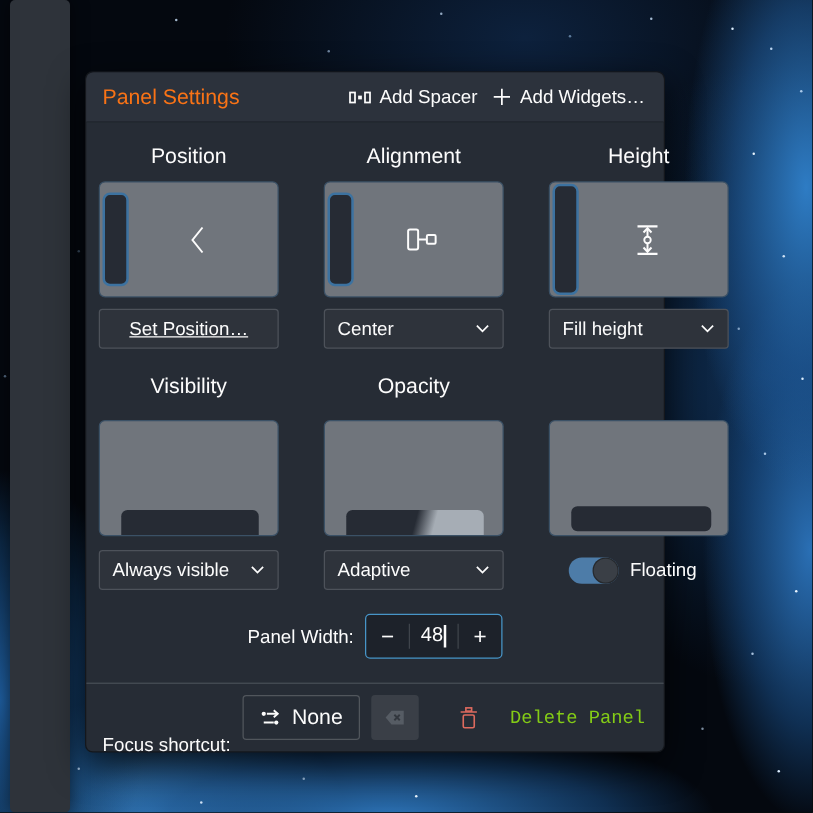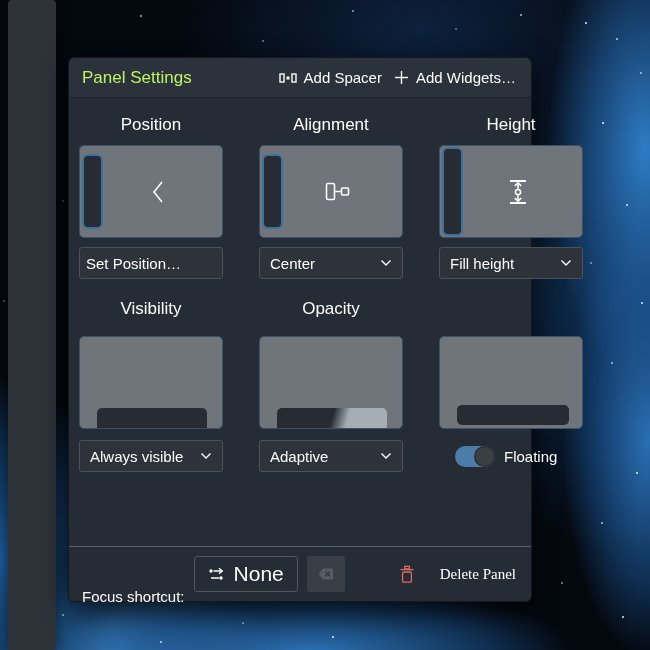--- a/index.html
+++ b/index.html
@@ -32,67 +32,67 @@
       62px 200px 0 0 rgba(140,180,220,.4);}
   
   .desk-panel{position:absolute;left:8px;top:0;width:48px;height:650px;background:#2e333a;
     border-radius:4px;box-shadow:0 0 14px rgba(0,0,0,.55);}
   
   .dialog{position:absolute;left:68px;top:57px;width:464px;height:545px;background:#262c35;
     border:1px solid #14171c;border-radius:6px;box-shadow:0 10px 28px rgba(0,0,0,.65);
     box-sizing:border-box;}
   .dlg-header{height:40px;display:flex;align-items:center;padding:0 13px;background:#2c323c;
     border-bottom:1px solid #1b2027;border-radius:6px 6px 0 0;box-sizing:border-box;}
-  .dlg-title{font-size:17px;color:#bef264;}
+  .dlg-title{font-size:17px;color:#f97316;}
   .hdr-actions{margin-left:auto;display:flex;align-items:center;gap:8px;}
   .hdr-btn{display:flex;align-items:center;gap:7px;background:transparent;border:none;color:#fcfcfc;
     font-size:15px;font-family:inherit;cursor:pointer;padding:4px 2px;}
   .dlg-body{padding:8px 10px 0;}
   .grid3{display:grid;grid-template-columns:144px 144px 144px;column-gap:6px;gap:36px;}
   .sec-label{font-size:17px;text-align:center;color:#fcfcfc;padding:9px 0 10px;}
   .sec-label.row2{padding:20px 0 17px;}
   .preview{position:relative;height:93px;background:#70757c;border:1px solid #3b5166;border-radius:5px;
     box-sizing:border-box;overflow:hidden;}
   .vbar{position:absolute;left:2px;width:21px;background:#262b34;border:2px solid #3c72a0;
     border-radius:6px;box-sizing:border-box;}
   .vbar.inset{top:8px;bottom:8px;}
   .vbar.full{top:1px;bottom:1px;}
   .preview-icon{position:absolute;left:0;top:0;right:0;bottom:0;display:flex;align-items:center;justify-content:center;}
   .preview-icon.offset{padding-left:14px;}
   .hbar{position:absolute;bottom:0;left:17px;right:15px;height:20px;background:#262b34;border-radius:5px 5px 0 0;}
   .hbar.adaptive{background:linear-gradient(105deg,#262b34 0%,#262b34 50%,#a6adb5 64%,#a6adb5 100%);}
   .hbar.floating{bottom:3px;left:17px;right:13px;border-radius:5px;}
   .ctrl{height:32px;display:flex;align-items:center;background:#2e333b;border:1px solid #4d525a;
     border-radius:3px;color:#fcfcfc;font-size:15px;font-family:inherit;box-sizing:border-box;cursor:pointer;}
-  .ctrl.push{}
+  .ctrl.push{justify-content:center;text-decoration:underline;}
   .ctrl.combo{justify-content:space-between;padding:0 10px;}
   .toggle-cell{display:flex;align-items:center;gap:9px;padding-left:16px;}
   .toggle{position:relative;width:40px;height:21px;border-radius:11px;background:#4d7ca8;cursor:pointer;flex:none;}
   .toggle .knob{position:absolute;right:0;top:0;width:21px;height:21px;border-radius:50%;background:#3a3f46;
     box-shadow:inset 0 0 0 1px rgba(0,0,0,.35);}
   .toggle-label{font-size:15px;}
   .width-row{display:flex;align-items:center;justify-content:center;gap:9px;margin-top:19px;}
   .width-label{font-size:15px;}
   .spinbox{display:flex;align-items:stretch;width:110px;height:36px;background:#1d222a;
     border:1px solid #4795c8;border-radius:4px;box-sizing:border-box;overflow:hidden;}
   .spin-btn{flex:none;width:34px;display:flex;align-items:center;justify-content:center;background:transparent;
     border:none;color:#fcfcfc;font-size:18px;font-family:inherit;cursor:pointer;padding:0;}
   .spin-sep{width:1px;background:#3f444b;margin:7px 0;}
   .spin-value{flex:1;display:flex;align-items:center;justify-content:center;font-size:16px;color:#fcfcfc;}
   .caret{display:inline-block;width:2px;height:18px;background:#fcfcfc;margin-left:1px;}
   .dlg-footer{position:absolute;left:0;right:0;bottom:0;height:55px;border-top:1px solid #5a6068;
     display:flex;align-items:center;padding:0 13px;box-sizing:border-box;border-radius:0 0 6px 6px;}
   .footer-label{font-size:15px;margin-top:44px;}
   .shortcut-btn{margin-left:9px;height:36px;display:flex;align-items:center;gap:9px;padding:0 13px;
-    background:transparent;border:1px solid #51565c;border-radius:3px;color:#fcfcfc;font-size:21px;
+    background:transparent;border:1px solid #51565c;border-radius:3px;color:#fcfcfc;font-size:17px;
     font-family:inherit;cursor:pointer;}
   .clear-btn{margin-left:9px;width:38px;height:36px;display:flex;align-items:center;justify-content:center;
     background:#3a3f47;border:none;border-radius:3px;cursor:default;padding:0;}
   .delete-group{margin-left:auto;display:flex;align-items:center;gap:25px;background:transparent;border:none;
-    color:#ffffff;font-size:15px;font-family:Liberation Serif, serif;cursor:pointer;padding:2px;}
+    color:#84cc16;font-size:15px;font-family:Liberation Mono, monospace;cursor:pointer;padding:2px;}
   svg{display:block;}
 </style>
 </head>
 <body>
 
 <div id="screen">
   <div class="stars"></div>
   <div class="desk-panel"></div>
 
   <div class="dialog">
@@ -222,20 +222,33 @@
           </span>
         </div>
         <div class="toggle-cell">
           <div class="toggle">
             <div class="knob"></div>
           </div>
           <span class="toggle-label">Floating</span>
         </div>
       </div>
 
+      <div class="width-row">
+        <span class="width-label">Panel Width:</span>
+        <div class="spinbox">
+          <button class="spin-btn">−</button>
+          <div class="spin-sep"></div>
+          <div class="spin-value">
+            <span>48</span>
+            <span class="caret"></span>
+          </div>
+          <div class="spin-sep"></div>
+          <button class="spin-btn">+</button>
+        </div>
+      </div>
     </div>
 
     <div class="dlg-footer">
       <span class="footer-label">Focus shortcut:</span>
       <button class="shortcut-btn">
         <span>
           <svg width="17" height="16" viewBox="0 0 17 16">
             <circle cx="3" cy="5" r="1.7" fill="#fcfcfc"></circle>
             <line x1="5.5" y1="5" x2="14" y2="5" stroke="#fcfcfc" stroke-width="1.5"></line>
             <polyline points="11,2.2 14.2,5 11,7.8" fill="none" stroke="#fcfcfc" stroke-width="1.5"></polyline>

